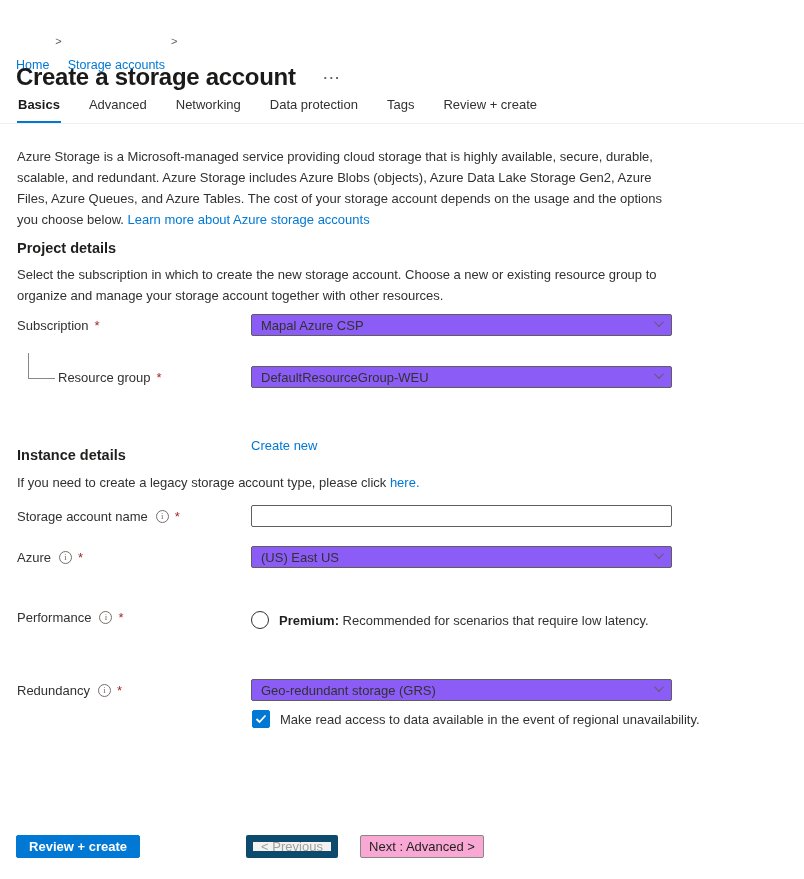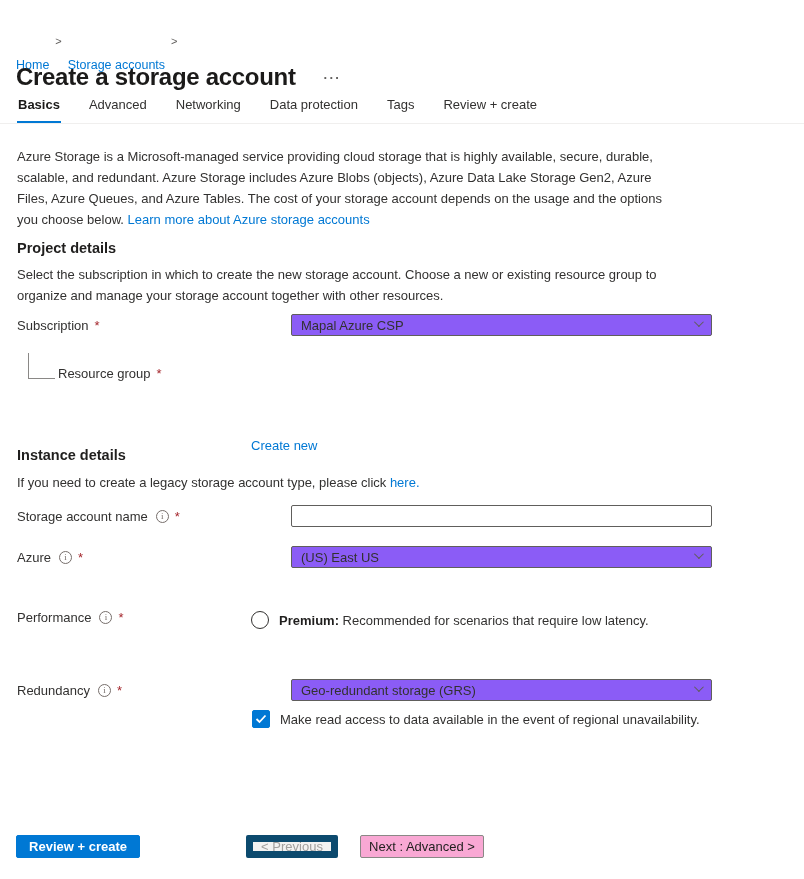--- a/index.html
+++ b/index.html
@@ -24,21 +24,21 @@
   .tabs { position:absolute; top:95px; left:0; width:804px; padding-left:17px; display:flex; gap:27px; border-bottom:1px solid #f0efee; }
   .tab { font-size:13px; color:#323130; padding:2px 1px 9px 1px; cursor:pointer; border-bottom:2px solid transparent; }
   .tab.active { font-weight:700; color:#1b1a19; border-bottom:2px solid #0078d4; }
 
   
   .intro { position:absolute; top:146px; left:17px; width:660px; line-height:21px; }
   .section-heading { position:absolute; left:17px; font-size:14.5px; font-weight:700; color:#201f1e; }
   .para { position:absolute; left:17px; width:660px; line-height:21px; }
 
   
-  .form-row { position:absolute; left:17px; display:flex; align-items:center;gap:40px; }
+  .form-row { position:absolute; left:17px; display:flex; align-items:center; }
   .field-label { width:234px; display:flex; align-items:center; color:#323130; flex-shrink:0; }
   .info-icon { width:13px; height:13px; border:1px solid #766e6b; border-radius:50%; color:#766e6b;
     display:inline-flex; align-items:center; justify-content:center; margin-left:8px;
     font-size:9px; line-height:1; font-family:"Liberation Serif",serif; }
   .info-icon::before { content:"i"; }
   .required { color:#a4262c; margin-left:6px; }
 
   .dropdown { width:421px; height:22px; border:1px solid #605e5c; border-radius:2px; background:#8b5cf6;
     display:flex; align-items:center; justify-content:space-between; padding:0 10px 0 9px; cursor:pointer; }
   .chevron-down { width:7px; height:7px; border-right:1.2px solid #605e5c; border-bottom:1.2px solid #605e5c;
@@ -112,20 +112,24 @@
     <span class="chevron-down"></span>
   </div>
 </div>
 
 <div class="connector"></div>
 <div class="form-row" style="top:366px">
   <div class="field-label indent-label">
     <span>Resource group</span>
     <span class="required">*</span>
   </div>
+  <div class="dropdown">
+    <span>DefaultResourceGroup-WEU</span>
+    <span class="chevron-down"></span>
+  </div>
 </div>
 <a class="link" style="position:absolute; top:390px; left:251px;">Create new</a>
 
 <h2 class="section-heading" style="top:447px">Instance details</h2>
 <p class="para" style="top:472px"><span>If you need to create a legacy storage account type, please click </span><a class="link">here.</a></p>
 
 <div class="form-row" style="top:505px">
   <div class="field-label">
     <span>Storage account name</span>
     <span class="info-icon"></span>

